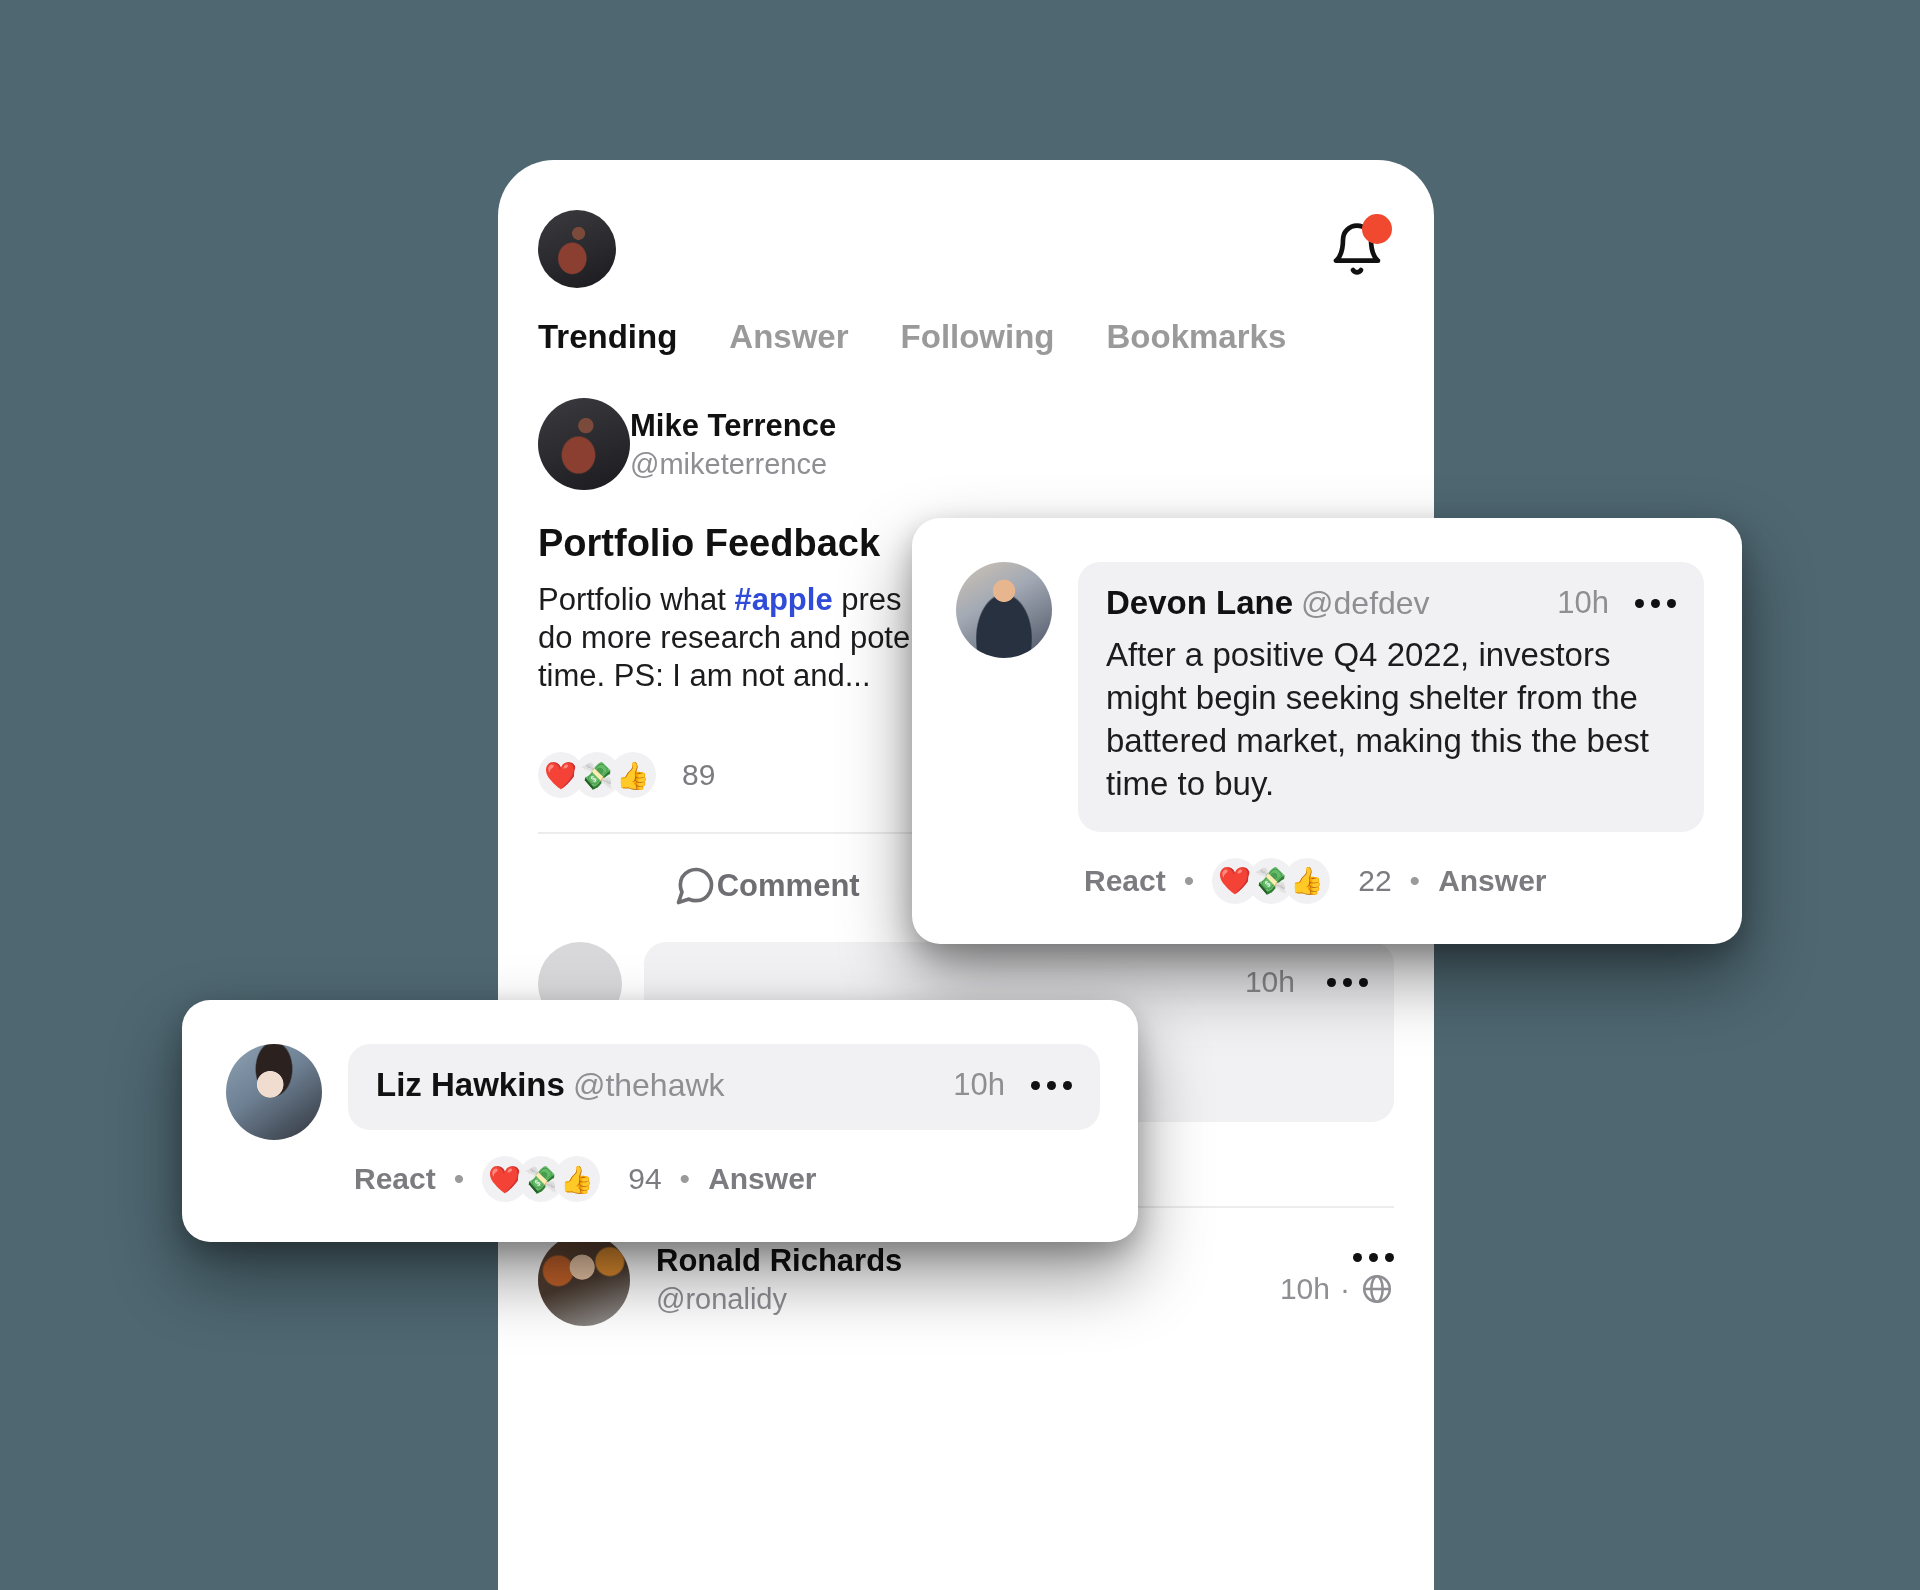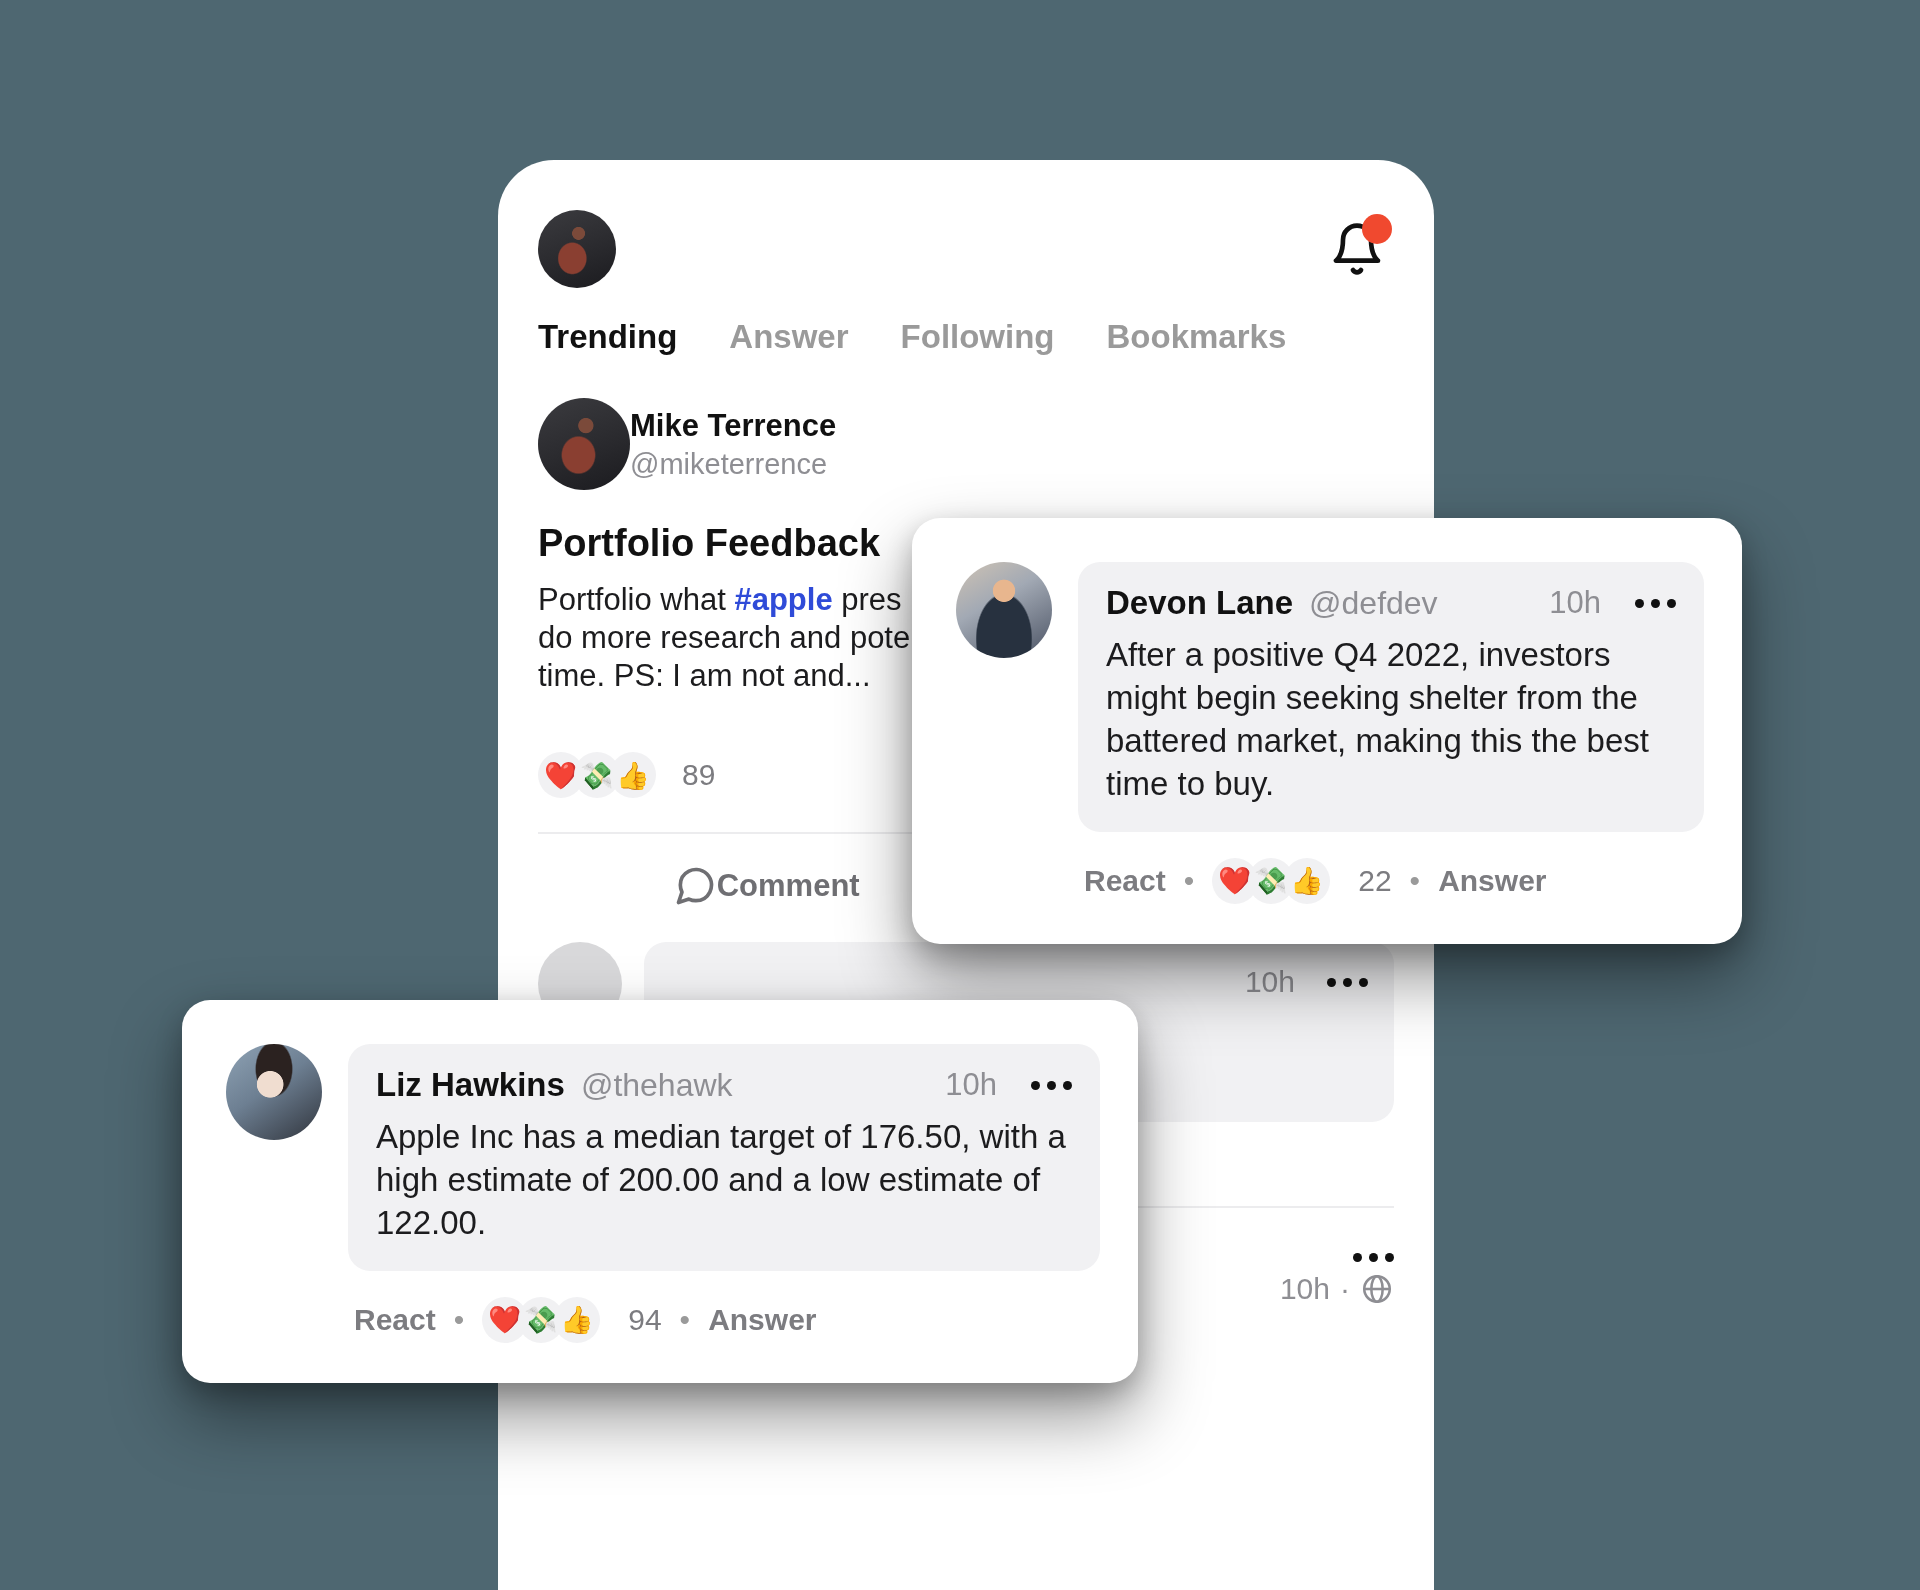--- a/index.html
+++ b/index.html
@@ -109,21 +109,21 @@
     border-radius: 28px;
     box-shadow: 0 34px 70px rgba(0,0,0,0.42), 0 10px 26px rgba(0,0,0,0.22);
     z-index: 5;
   }
   #card-devon { left: 912px; top: 518px; width: 830px; padding: 44px 38px 40px 44px; }
   #card-liz   { left: 182px; top: 1000px; width: 956px; padding: 44px 38px 40px 44px; }
   .fc-row { display: flex; gap: 26px; }
   .fc-avatar { width: 96px; height: 96px; flex: none; }
   .fc-main { flex: 1; }
   .fc-bubble { background: #f1f1f3; border-radius: 22px; padding: 22px 28px 26px 28px; }
-  .fc-head { display: flex; align-items: center; gap: 16px; }
+  .fc-head { display: flex; align-items: center; gap: 8px; }
   .fc-name { font-size: 33px; font-weight: 700; color: #111; white-space: nowrap; }
   .fc-handle { font-size: 32px; color: #8e8e93; }
   .fc-time { font-size: 31px; color: #8e8e93; margin-left: auto; }
   .fc-text { font-size: 33px; line-height: 1.3; color: #1c1c1e; margin-top: 12px; }
   .fc-foot { display: flex; align-items: center; gap: 18px; margin-top: 26px; padding-left: 6px; }
 
   
   .av-mike { background:
       radial-gradient(circle at 52% 30%, #7b4a3a 0 9%, rgba(0,0,0,0) 10%),
       radial-gradient(ellipse at 44% 62%, #8a3f31 0 22%, rgba(0,0,0,0) 24%),
@@ -311,21 +311,20 @@
           <div class="fc-head">
             <span class="fc-name">Liz Hawkins</span>
             <span class="fc-handle">@thehawk</span>
             <span class="fc-time">10h</span>
             <span class="dots">
                 <i></i>
                 <i></i>
                 <i></i>
               </span>
           </div>
-          <div class="fc-text">Apple Inc has a median target of 176.50, with a high estimate of 200.00 and a low estimate of 122.00.</div>
         </div>
         <div class="fc-foot">
           <span class="foot-link">React</span>
           <span class="foot-dot">•</span>
           <span class="emoji-chips">
             <span class="chip">❤️</span>
             <span class="chip">💸</span>
             <span class="chip">👍</span>
           </span>
           <span class="react-count">94</span>

